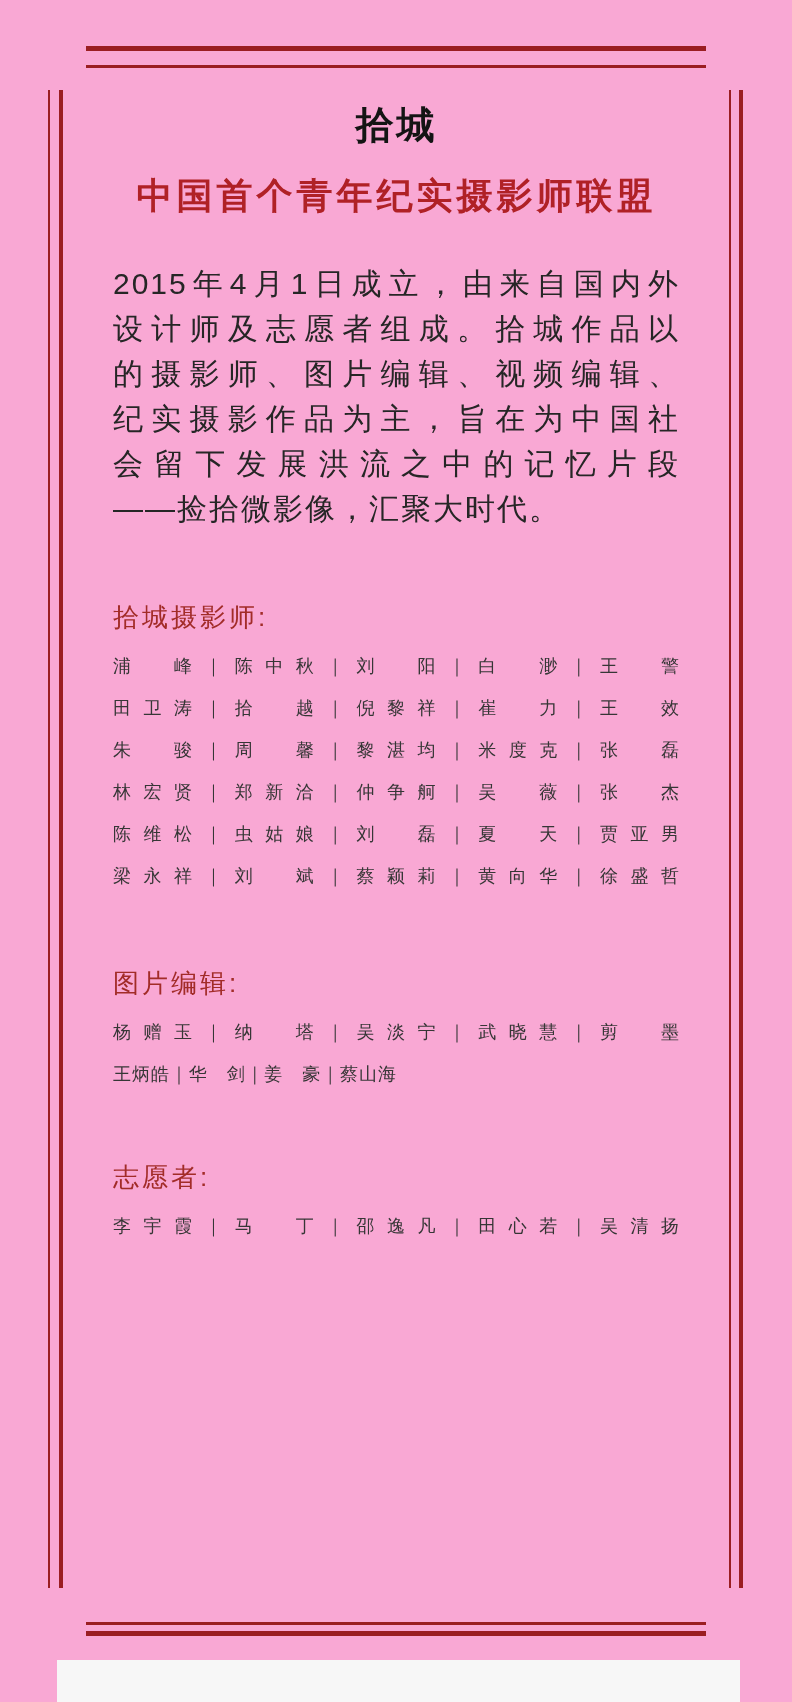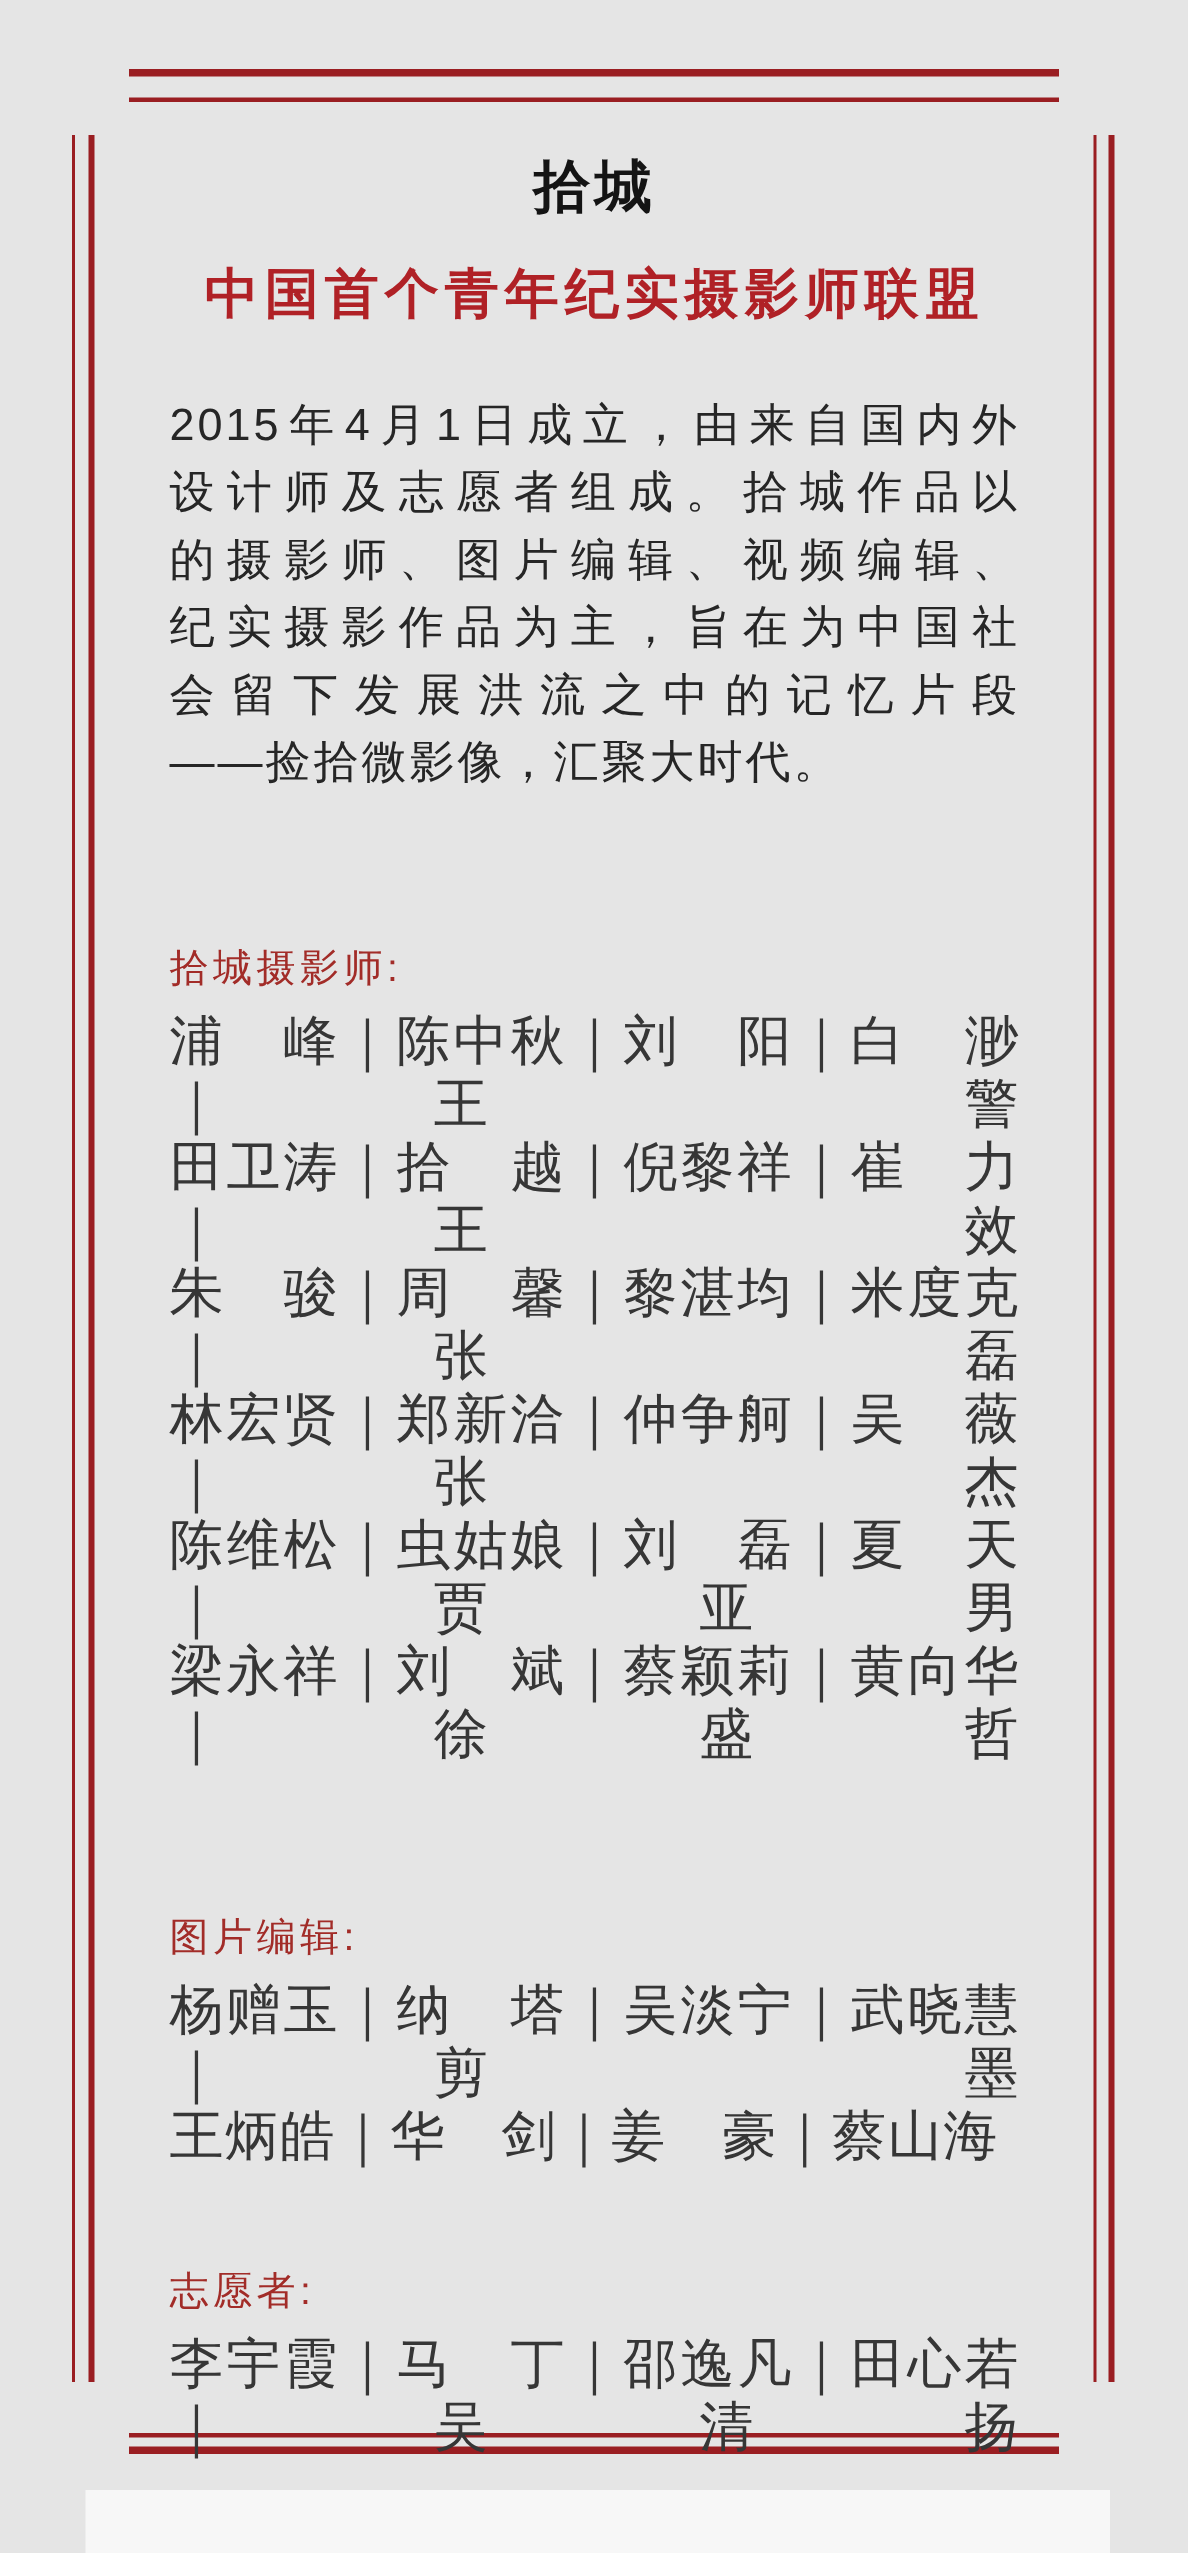--- a/index.html
+++ b/index.html
@@ -2,21 +2,21 @@
 <html><head>
 <meta charset="utf-8">
 <style>
   html,body{margin:0;padding:0;}
   body{
     width:792px;height:1702px;background:#ffffff;
     font-family:"Liberation Sans","DejaVu Sans",sans-serif;
     position:relative;overflow:hidden;
     -webkit-font-smoothing:antialiased;
   }
-  .page{position:absolute;inset:0;background:#e5e5e5;}
+  .page{position:absolute;inset:0;background:#f9a8d4;}
 
   
   .hrule{position:absolute;left:86px;width:620px;background:var(--rule,#9a1e22);}
   .hrule.t1{top:46px;height:5px;}
   .hrule.t2{top:65px;height:3px;}
   .hrule.b1{top:1622px;height:3px;}
   .hrule.b2{top:1631px;height:5px;}
   .vrule{position:absolute;top:90px;height:1498px;background:var(--rule,#9a1e22);}
   .vrule.l1{left:48px;width:2px;}
   .vrule.l2{left:59px;width:4px;}
@@ -41,30 +41,30 @@
   .intro{
     margin-top:48px;
     font-family:Liberation Sans, sans-serif;
     font-size:30px;line-height:45px;color:#262626;letter-spacing:2px;
   }
   .intro .line{text-align:justify;}
   .intro .line.stretch{text-align-last:justify;}
 
   .section{margin-top:0;}
   .section .heading{
-    margin-top:98px;
+    margin-top:70px;
     font-size:26px;line-height:32px;
     color:var(--heading,#a22c28);letter-spacing:3px;
   }
   .section.sec-2 .heading,
   .section.sec-3 .heading,
   .section.sec-4 .heading{margin-top:66px;}
   .rows{margin-top:12px;}
   .name-row{
-    font-size:36px;line-height:42px;color:#363636;
+    font-size:18px;line-height:42px;color:#363636;
     letter-spacing:1px;text-align:justify;
   }
   .name-row.stretch{text-align-last:justify;}
 </style>
 </head>
 <body style="--rule: #9a1e22; --subtitle: #b02126; --heading: #a22c28;">
 
 <div class="page">
 
   <div class="hrule t1"></div>

